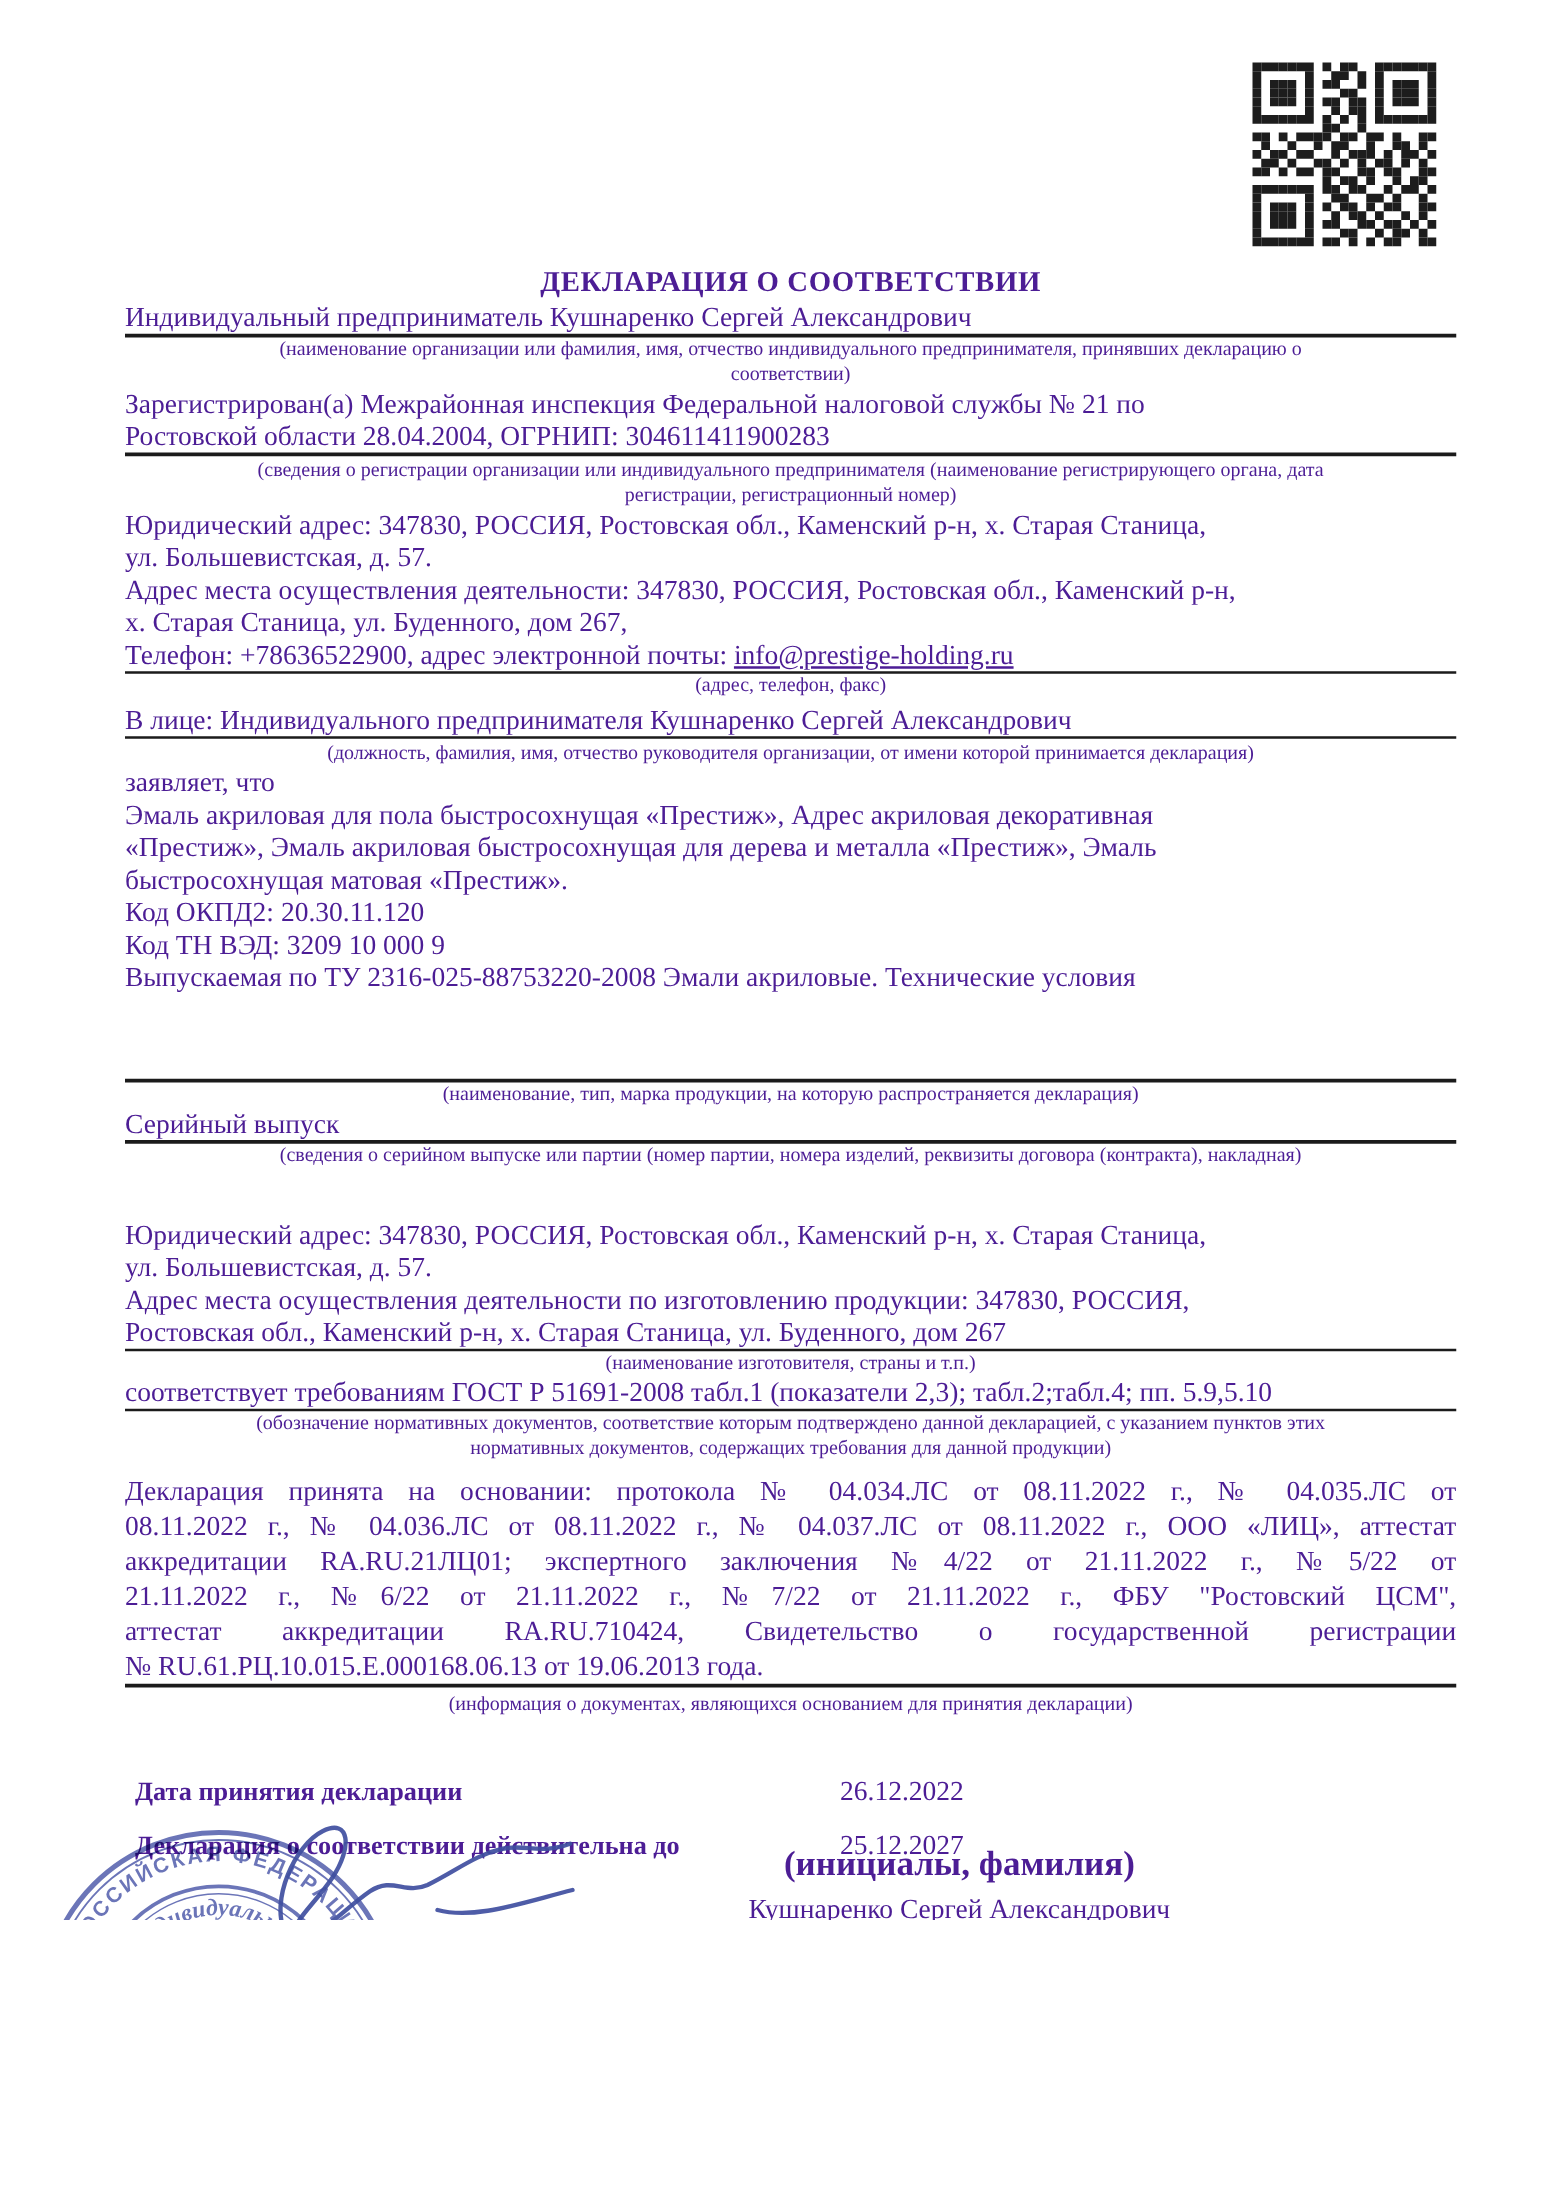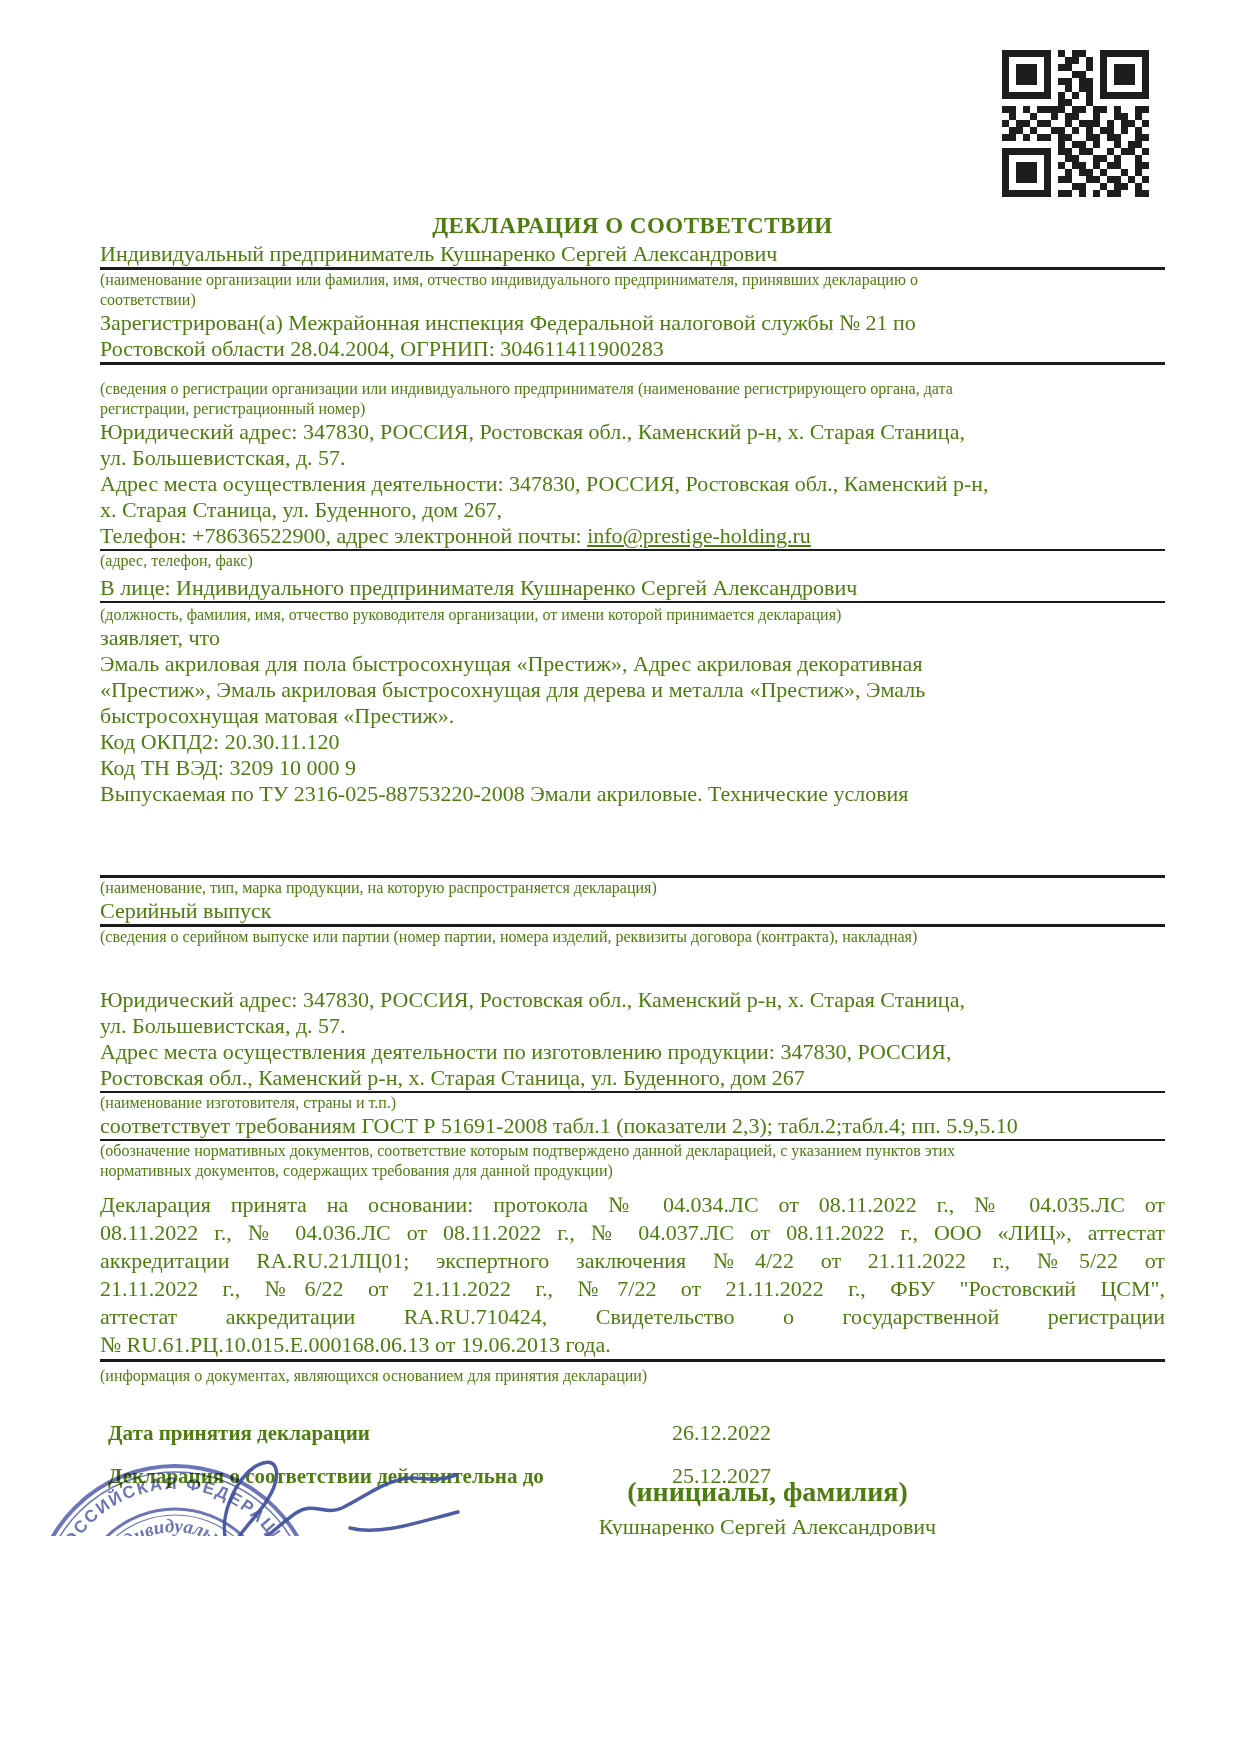--- a/index.html
+++ b/index.html
@@ -1,21 +1,21 @@
 <!DOCTYPE html>
 <html><head>
 <meta charset="utf-8">
 <style>
   html,body{margin:0;padding:0;background:#ffffff;}
   .page{position:relative;width:1240px;height:1536px;background:#ffffff;overflow:hidden;
-        font-family:"Liberation Serif", serif;color:#4d7c0f;}
+        font-family:"Liberation Serif", serif;color:#4c1d95;}
   .col{position:absolute;left:100px;top:212px;width:1065px;}
   .title{font-size:23px;font-weight:bold;text-align:center;line-height:27px;letter-spacing:.5px;}
   .body{font-size:22px;line-height:26px;white-space:pre-line;}
-  .caption{font-size:16px;line-height:20px;text-align:left;white-space:pre-line;}
+  .caption{font-size:16px;line-height:20px;text-align:center;white-space:pre-line;}
   .u2{border-bottom:2px solid #1b1b1b;}
   .u3{border-bottom:3px solid #1b1b1b;}
   .bold{font-weight:normal;}
   .email{text-decoration:underline;}
   .spacer-rule{height:68px;border-bottom:3px solid #1b1b1b;}
   .basisline{font-size:22px;line-height:28px;text-align:justify;text-align-last:justify;}
   .basisline.last{text-align:left;text-align-last:left;}
   .absrow{position:absolute;font-size:21px;line-height:26px;}
   .rowlabel{font-weight:bold;margin-top:48px;}
   .rowval{position:absolute;top:0;}
@@ -481,21 +481,21 @@
 
   <div class="col">
     <div class="title">ДЕКЛАРАЦИЯ О СООТВЕТСТВИИ</div>
 
     <div class="body u3" style="margin-top:2px">Индивидуальный предприниматель Кушнаренко Сергей Александрович</div>
     <div class="caption">(наименование организации или фамилия, имя, отчество индивидуального предпринимателя, принявших декларацию о
 соответствии)</div>
 
     <div class="body u3">Зарегистрирован(а) Межрайонная инспекция Федеральной налоговой службы № 21 по
 Ростовской области 28.04.2004, ОГРНИП: 304611411900283</div>
-    <div class="caption" style="padding-top:14px">(сведения о регистрации организации или индивидуального предпринимателя (наименование регистрирующего органа, дата
+    <div class="caption" style="padding-top:2px">(сведения о регистрации организации или индивидуального предпринимателя (наименование регистрирующего органа, дата
 регистрации, регистрационный номер)</div>
 
     <div class="body">Юридический адрес: 347830, РОССИЯ, Ростовская обл., Каменский р-н, х. Старая Станица,
 ул. Большевистская, д. 57.</div>
     <div class="body">Адрес места осуществления деятельности: 347830, РОССИЯ, Ростовская обл., Каменский р-н,
 х. Старая Станица, ул. Буденного, дом 267,</div>
     <div class="body u2"><span>Телефон: +78636522900, адрес электронной почты: </span><span class="email">info@prestige-holding.ru</span></div>
     <div class="caption">(адрес, телефон, факс)</div>
 
     <div style="height:4px"></div>

